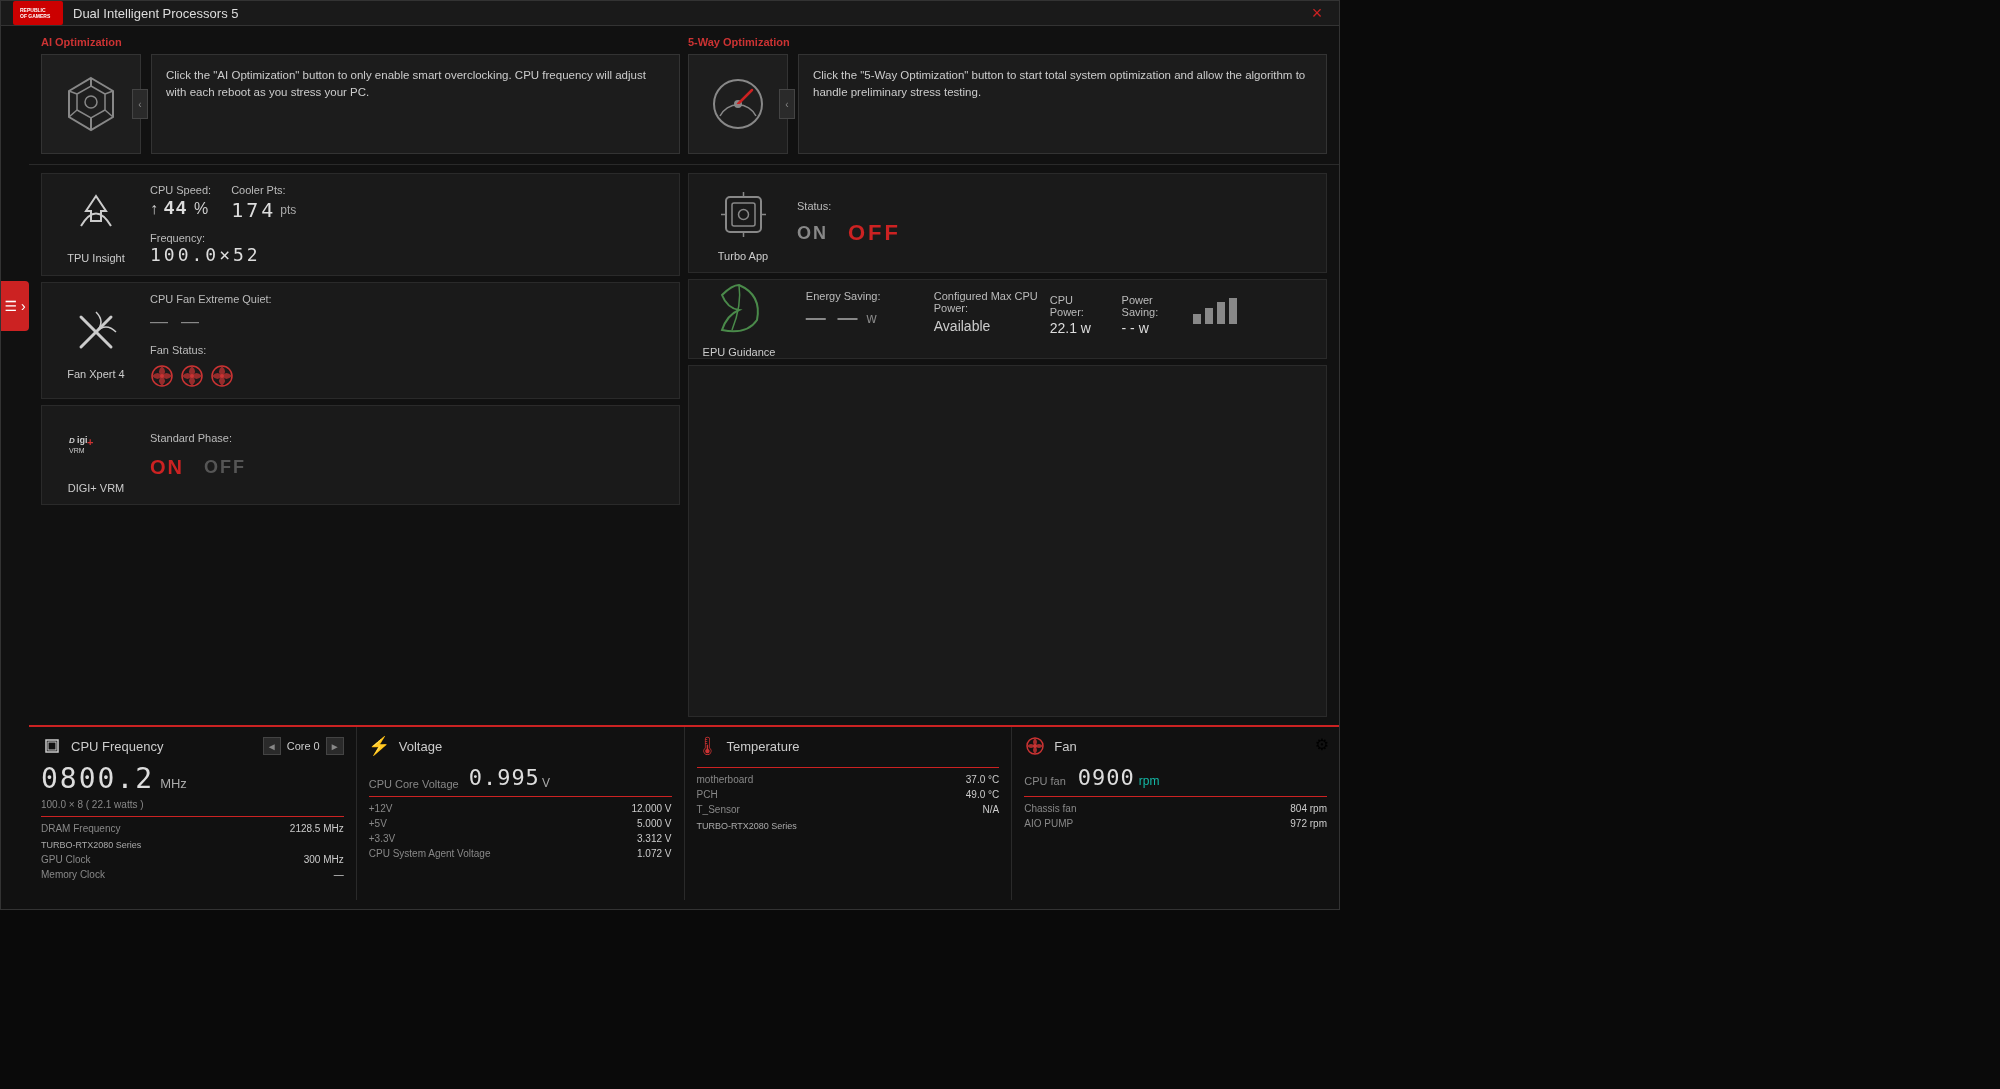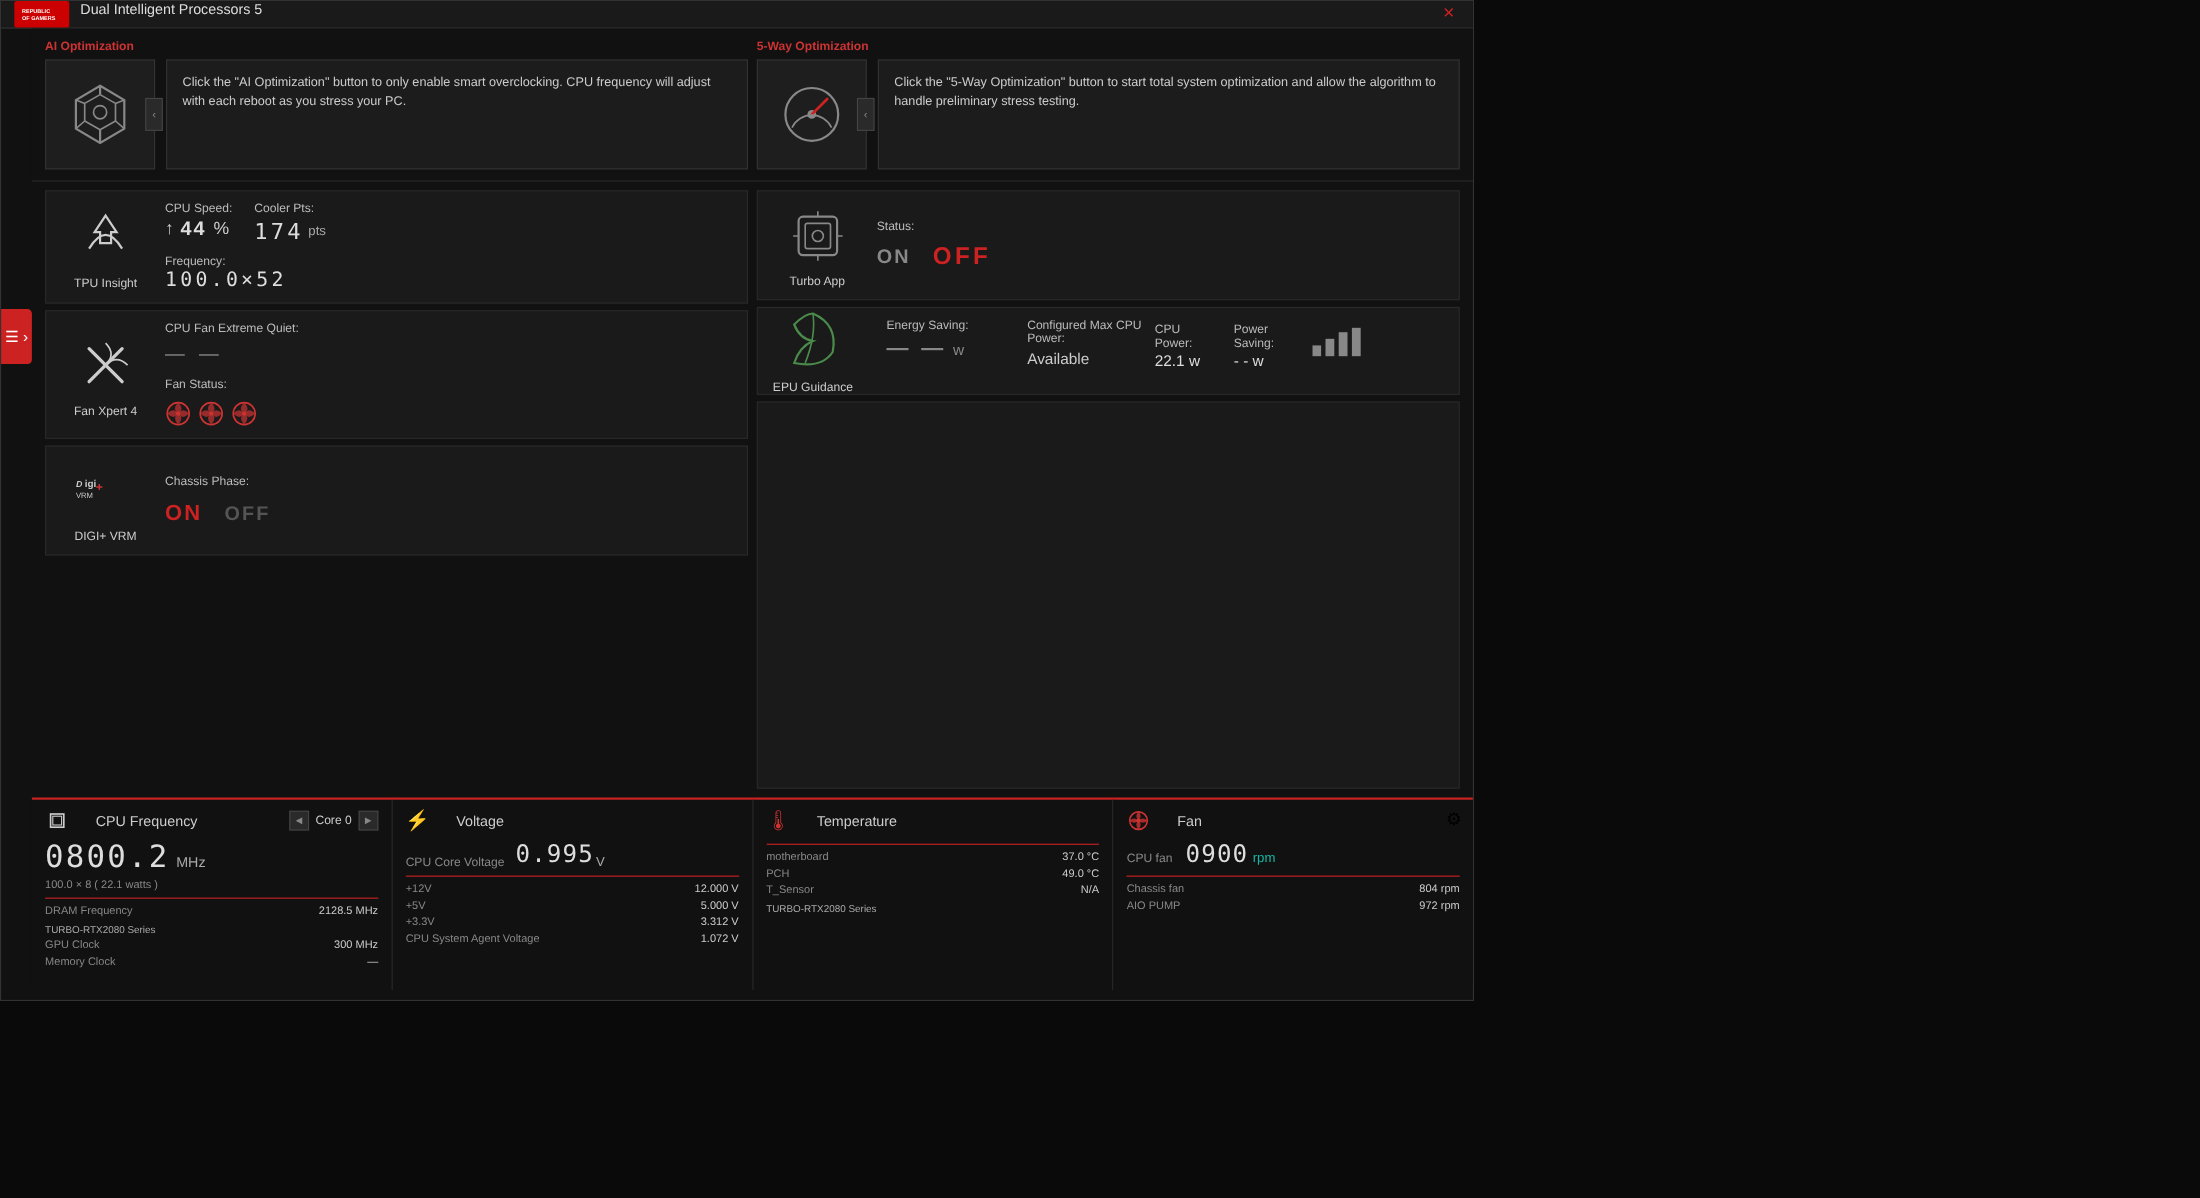--- a/index.html
+++ b/index.html
@@ -19,20 +19,21 @@
       border: 1px solid #333;
       position: relative;
     }
 
     
     .titlebar {
       height: 25px;
       background: #1a1a1a;
       border-bottom: 1px solid #333;
       display: flex;
+      align-items: center;
       padding: 0 12px;
       gap: 10px;
     }
     .titlebar-logo {
       width: 50px;
       height: 24px;
       background: #cc0000;
       display: flex;
       align-items: center;
       justify-content: center;
@@ -362,21 +363,21 @@
       overflow: hidden;
     }
 
     .bottom-section:last-child {
       border-right: none;
     }
 
     .bottom-header {
       display: flex;
       align-items: center;
-      gap: 24px;
+      gap: 8px;
       margin-bottom: 4px;
     }
 
     .bottom-title {
       color: #ccc;
       font-size: 13px;
     }
 
     .bottom-icon {
       width: 22px;
@@ -634,21 +635,21 @@
               <svg width="55" height="30" viewBox="0 0 55 30">
                 <text x="0" y="12" fill="#ccc" font-size="8" font-style="italic" font-weight="bold">D</text>
                 <text x="8" y="12" fill="#ccc" font-size="9" font-weight="bold">igi</text>
                 <text x="0" y="22" fill="#ccc" font-size="7">VRM</text>
                 <text x="18" y="15" fill="#cc3333" font-size="11" font-weight="bold">+</text>
               </svg>
             </div>
             <div class="panel-label">DIGI+ VRM</div>
           </div>
           <div class="panel-content">
-            <div class="panel-field-label">Chassis Phase:</div>
+            <div class="panel-field-label">Standard Phase:</div>
             <div class="phase-controls">
               <span class="phase-on">ON</span>
               <span class="phase-off">OFF</span>
             </div>
           </div>
         </div>
       </div>
 
       <div class="right-panels">
 

